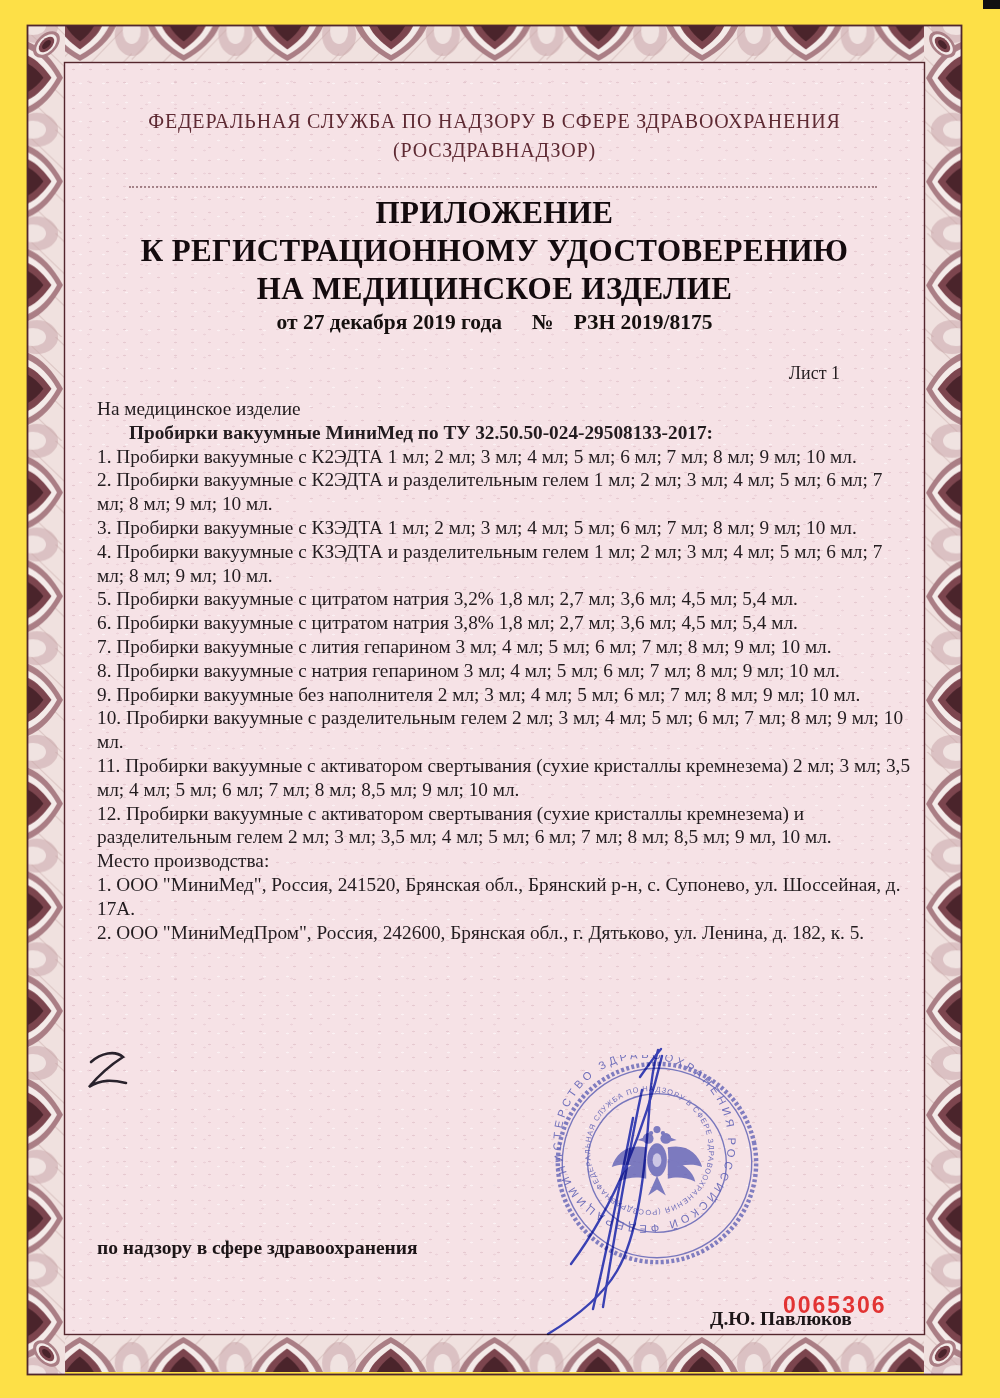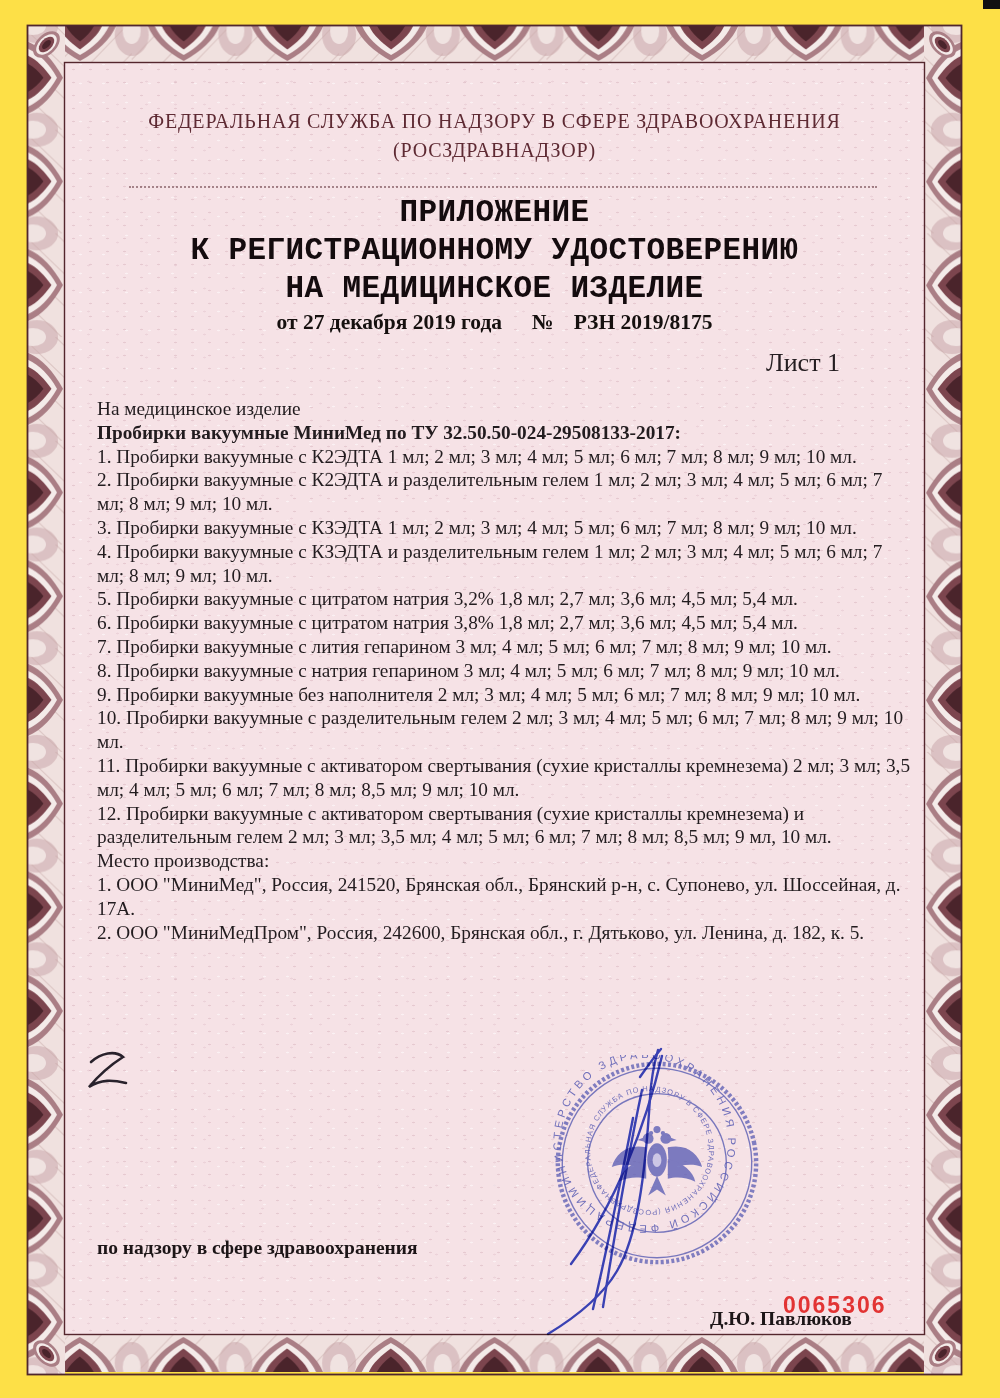--- a/index.html
+++ b/index.html
@@ -16,30 +16,30 @@
     background-position:0 0,9px 7px,4px 11px;}
   .band{position:absolute;z-index:2;}
   .frame-lines{position:absolute;left:0;top:0;z-index:3;pointer-events:none;}
   .corner{position:absolute;z-index:3;}
   .content{position:absolute;left:65px;top:63px;width:859px;height:1271px;z-index:4;color:#221c1f;}
   .org-block{position:absolute;left:0;right:0;top:44px;text-align:center;color:#5e2a33;
     font-size:20px;line-height:29px;letter-spacing:.8px;}
   .divider{position:absolute;left:64px;top:123px;width:748px;height:0;
     border-top:2px dotted rgba(98,52,60,.55);}
   .title-block{position:absolute;left:0;right:0;top:131px;text-align:center;
-    font-weight:bold;font-size:31px;line-height:38px;color:#140b0e;letter-spacing:.4px;font-family:Liberation Mono, monospace;}
+    font-weight:bold;font-size:31px;line-height:38px;color:#140b0e;letter-spacing:.4px;}
   .date-row{position:absolute;left:0;right:0;top:247px;display:flex;justify-content:center;
     align-items:center;font-weight:bold;font-size:21.5px;color:#16100f;}
   .date-row .gap-lg{display:inline-block;width:30px;}
   .date-row .gap-sm{display:inline-block;width:20px;}
-  .sheet-label{position:absolute;top:285px;right:84px;font-size:26px;color:#241d20;}
+  .sheet-label{position:absolute;top:300px;right:84px;font-size:18px;color:#241d20;}
   .body-text{position:absolute;top:334px;left:32px;width:816px;font-size:19.3px;
     line-height:23.8px;color:#221c1f;}
   .body-text p{margin:0;}
-  .body-text .bold{font-weight:bold;}
+  .body-text .bold{font-weight:bold;margin-left:32px;}
   [data-list]{display:contents;}
   .sig-position{position:absolute;top:1171px;left:32px;font-weight:bold;font-size:19.5px;
     line-height:27px;color:#1c1517;}
   .sig-name{position:absolute;top:1245px;left:645px;font-weight:bold;font-size:19.5px;color:#1c1517;}
   .serial{position:absolute;top:1229px;left:718px;font-family:Liberation Sans, sans-serif;
     font-weight:bold;font-size:23px;color:#e23434;letter-spacing:2px;}
   .stamp{position:absolute;left:484px;top:992px;width:216px;height:216px;z-index:5;
     mix-blend-mode:multiply;opacity:.93;}
   .ink-overlay{position:absolute;left:0;top:0;width:1000px;height:1398px;z-index:6;
     pointer-events:none;mix-blend-mode:multiply;}

